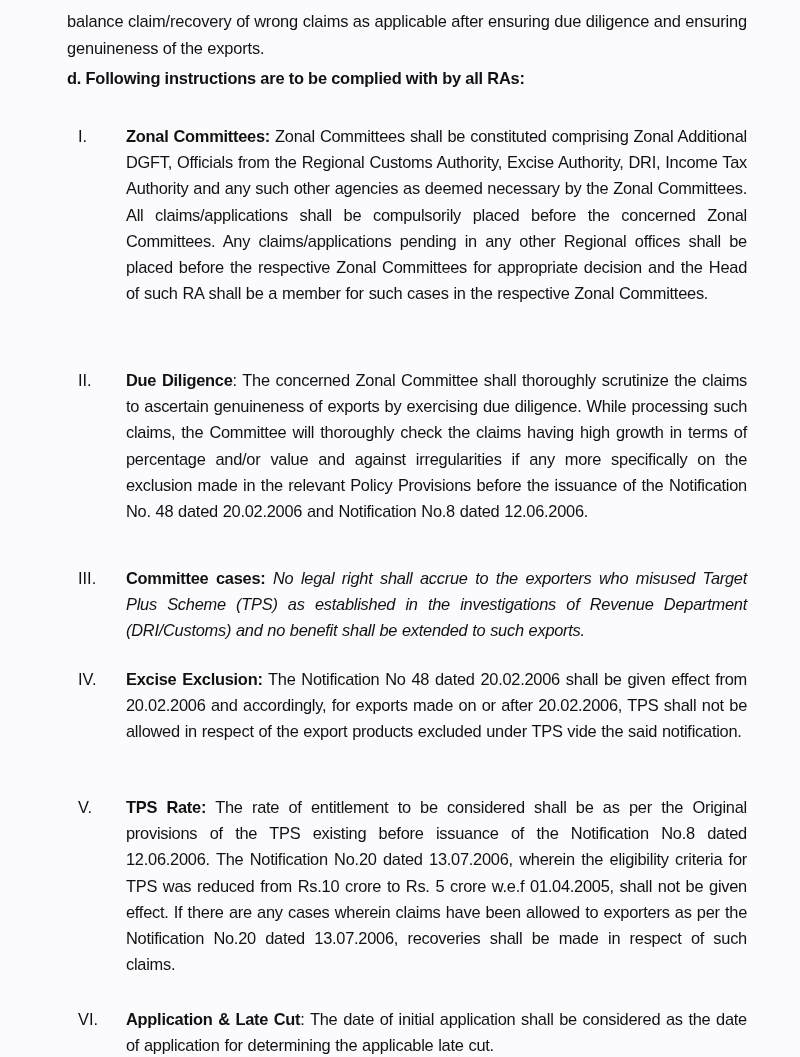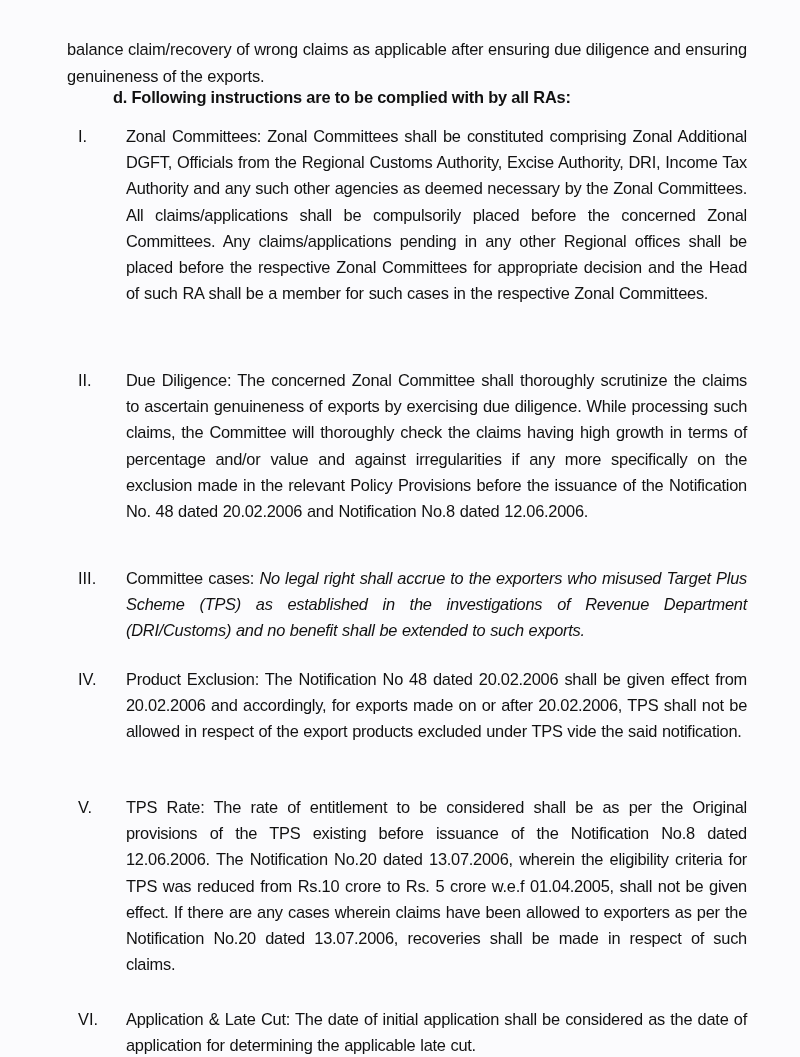--- a/index.html
+++ b/index.html
@@ -23,21 +23,20 @@
       width: 800px;
       height: 1057px;
     }
     .para {
       position: absolute;
       left: 67px;
       width: 680px;
       line-height: 26.5px;
       text-align: justify;
       letter-spacing: -0.15px;
-      margin-top: 28px;
     }
     .heading {
       position: absolute;
       left: 67px;
       font-weight: bold;
       letter-spacing: -0.2px;
     }
     .item {
       position: absolute;
       left: 0;
@@ -54,34 +53,34 @@
       left: 126px;
       width: 621px;
       top: 0;
       line-height: 26.2px;
       text-align: justify;
       text-align-last: left;
       letter-spacing: -0.25px;
       word-spacing: 0.5px;
     }
     .item-title {
-      font-weight: normal;
+      font-weight: bold;
     }
     .italic {
       font-style: italic;
     }
   </style>
 </head>
 <body>
 
 <div class="page">
 
   <div class="para" style="top:8px;">balance claim/recovery of wrong claims as applicable after ensuring due diligence and ensuring genuineness of the exports.</div>
 
-  <div class="heading" style="top:88px;margin-left:46px;">d. Following instructions are to be complied with by all RAs:</div>
+  <div class="heading" style="top:69px;">d. Following instructions are to be complied with by all RAs:</div>
 
   <div class="item" style="top:123px;">
     <span class="item-num">I.</span>
     <div class="item-body">
       <span class="item-title">Zonal Committees:</span><span> Zonal Committees shall be constituted comprising Zonal Additional DGFT, Officials from the Regional Customs Authority, Excise Authority, DRI, Income Tax Authority and any such other agencies as deemed necessary by the Zonal Committees. All claims/applications shall be compulsorily placed before the concerned Zonal Committees. Any claims/applications pending in any other Regional offices shall be placed before the respective Zonal Committees for appropriate decision and the Head of such RA shall be a member for such cases in the respective Zonal Committees.</span>
     </div>
   </div>
 
   <div class="item" style="top:367px;">
     <span class="item-num">II.</span>
@@ -93,21 +92,21 @@
   <div class="item" style="top:565px;">
     <span class="item-num">III.</span>
     <div class="item-body">
       <span class="item-title">Committee cases:</span><span class="italic"> No legal right shall accrue to the exporters who misused Target Plus Scheme (TPS) as established in the investigations of Revenue Department (DRI/Customs) and no benefit shall be extended to such exports.</span>
     </div>
   </div>
 
   <div class="item" style="top:666px;">
     <span class="item-num">IV.</span>
     <div class="item-body">
-      <span class="item-title">Product Exclusion:</span><span>  The Notification No 48 dated 20.02.2006 shall be given effect from 20.02.2006 and accordingly, for exports made on or after 20.02.2006, TPS shall not be allowed in respect of the export products excluded under TPS vide the said notification.</span>
+      <span class="item-title">Excise Exclusion:</span><span>  The Notification No 48 dated 20.02.2006 shall be given effect from 20.02.2006 and accordingly, for exports made on or after 20.02.2006, TPS shall not be allowed in respect of the export products excluded under TPS vide the said notification.</span>
     </div>
   </div>
 
   <div class="item" style="top:794px;">
     <span class="item-num">V.</span>
     <div class="item-body">
       <span class="item-title">TPS Rate:</span><span>  The rate of entitlement to be considered shall be as per the Original provisions of the TPS existing before issuance of the Notification No.8 dated 12.06.2006. The Notification No.20 dated 13.07.2006, wherein the eligibility criteria for TPS was reduced from Rs.10 crore to Rs. 5 crore w.e.f 01.04.2005, shall not be given effect. If there are any cases wherein claims have been allowed to exporters as per the Notification No.20 dated 13.07.2006, recoveries shall be made in respect of such claims.</span>
     </div>
   </div>
 

